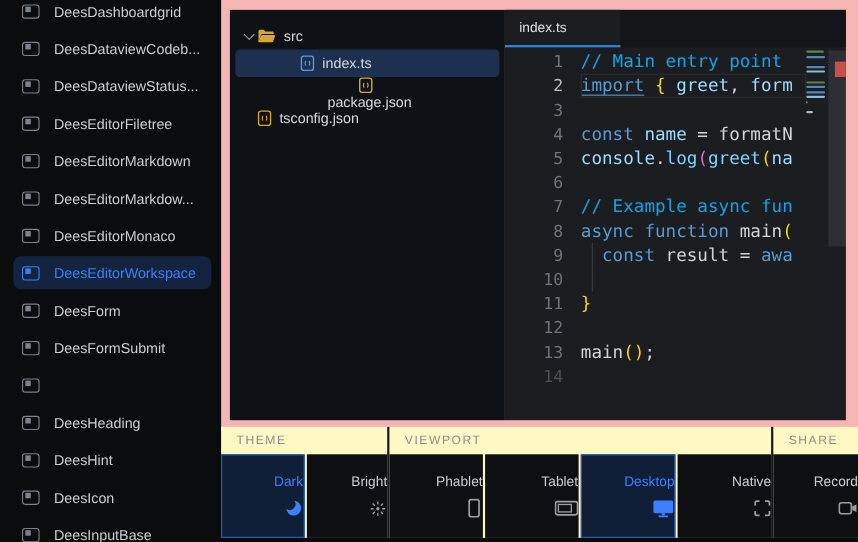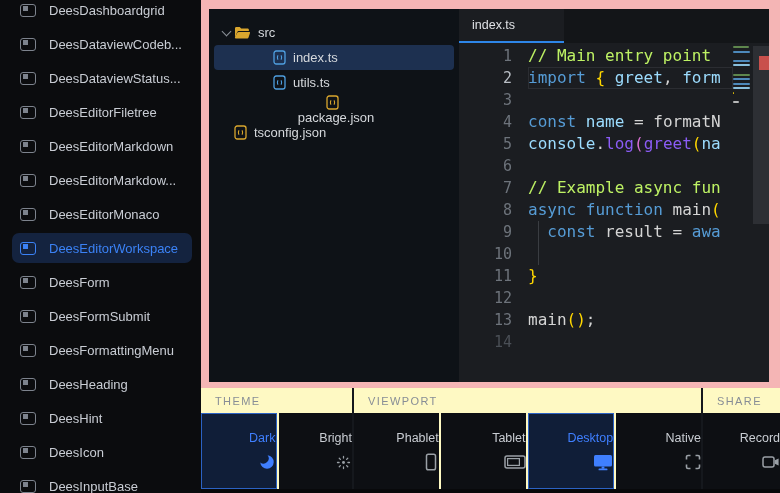--- a/index.html
+++ b/index.html
@@ -38,23 +38,23 @@
   .tab{width:105px;box-sizing:border-box;display:flex;align-items:center;padding-left:13px;
        font-size:12.5px;color:#dfe1e5;cursor:pointer;}
   .tab.active{background:#1b1d21;border-bottom:2.5px solid #2e86e8;}
   .code{flex:1;position:relative;padding-top:2px;font-family:"DejaVu Sans Mono",monospace;font-size:16px;overflow:hidden;}
   .code-row{height:22px;line-height:22px;display:flex;position:relative;white-space:pre;}
   .gutter{width:53px;padding-right:16px;text-align:right;color:#6d737b;font-size:15px;flex:none;}
   .gutter.cur{color:#b9bec5;} .gutter.dim{color:#4a4f56;}
   .line-content{flex:1;margin-right:36px;min-width:0;overflow:hidden;}
   .code-row.current .line-content{outline:1px solid #2b2d32;outline-offset:-1px;}
   .guide{position:absolute;left:79px;top:0;bottom:0;width:1px;background:#3a3d42;}
-  .t-comment{color:#bef264}.t-kw{color:#569CD6}.t-var{color:#9CDCFE}.t-fn{color:#8b5cf6}
+  .t-comment{color:#0ea5e9}.t-kw{color:#569CD6}.t-var{color:#9CDCFE}.t-fn{color:#7dd3fc}
   .t-plain{color:#d4d4d4}.t-b1{color:#FFD700}.t-b2{color:#DA70D6}
-  .u{text-underline-offset:3px;}
+  .u{text-decoration:underline;text-underline-offset:3px;}
   .minimap{position:absolute;top:3px;right:18px;width:18px;}
   .mm-bar{height:2px;margin-bottom:2.6px;border-radius:1px;opacity:.85;}
   .scrollcol{position:absolute;top:0;right:0;width:16px;height:100%;}
   .scroll-thumb{position:absolute;top:3px;right:0;width:16px;height:178px;background:rgba(110,116,124,.22);}
   .mm-marker{position:absolute;top:13px;right:0;width:10px;height:14px;background:#c9504c;}
 
   
   .toolbar{position:absolute;left:201px;top:388px;width:579px;height:101px;background:#fef9c3;display:flex;}
   .tsection{display:flex;flex-direction:column;box-sizing:border-box;}
   .tsection+.tsection{border-left:2px solid #15181d;}
@@ -131,21 +131,20 @@
         </div>
         <div class="side-item">
           <div class="row-inner">
             <span class="win-icon"></span>
             <span class="lbl">DeesFormSubmit</span>
           </div>
         </div>
         <div class="side-item">
           <div class="row-inner">
             <span class="win-icon"></span>
-            <span class="lbl">DeesFormattingMenu</span>
           </div>
         </div>
         <div class="side-item">
           <div class="row-inner">
             <span class="win-icon"></span>
             <span class="lbl">DeesHeading</span>
           </div>
         </div>
         <div class="side-item">
           <div class="row-inner">
@@ -184,30 +183,20 @@
         </div>
         <div class="tree-row selected" style="padding-left: 43px;">
           <span class="chev-slot"></span>
           <span class="tree-ico c-ts">
             <svg width="13" height="15" viewBox="0 0 13 15" fill="none" stroke="currentColor" stroke-width="1.3">
               <rect x="1" y="1" width="11" height="13" rx="2.2"></rect>
               <path d="M5.1 5.4c-.9.9-.9 3.3 0 4.2M7.9 5.4c.9.9.9 3.3 0 4.2" stroke-width="1.1"></path>
             </svg>
           </span>
           <span class="tree-lbl">index.ts</span>
-        </div>
-        <div class="tree-row" style="padding-left: 43px;">
-          <span class="chev-slot"></span>
-          <span class="tree-ico c-ts">
-            <svg width="13" height="15" viewBox="0 0 13 15" fill="none" stroke="currentColor" stroke-width="1.3">
-              <rect x="1" y="1" width="11" height="13" rx="2.2"></rect>
-              <path d="M5.1 5.4c-.9.9-.9 3.3 0 4.2M7.9 5.4c.9.9.9 3.3 0 4.2" stroke-width="1.1"></path>
-            </svg>
-          </span>
-          <span class="tree-lbl">utils.ts</span>
         </div>
         <div class="tree-row" style="padding-left: 4px; flex-direction: column;">
           <span class="chev-slot"></span>
           <span class="tree-ico c-json">
             <svg width="13" height="15" viewBox="0 0 13 15" fill="none" stroke="currentColor" stroke-width="1.3">
               <rect x="1" y="1" width="11" height="13" rx="2.2"></rect>
               <path d="M5.1 5.4c-.9.9-.9 3.3 0 4.2M7.9 5.4c.9.9.9 3.3 0 4.2" stroke-width="1.1"></path>
             </svg>
           </span>
           <span class="tree-lbl">package.json</span>

